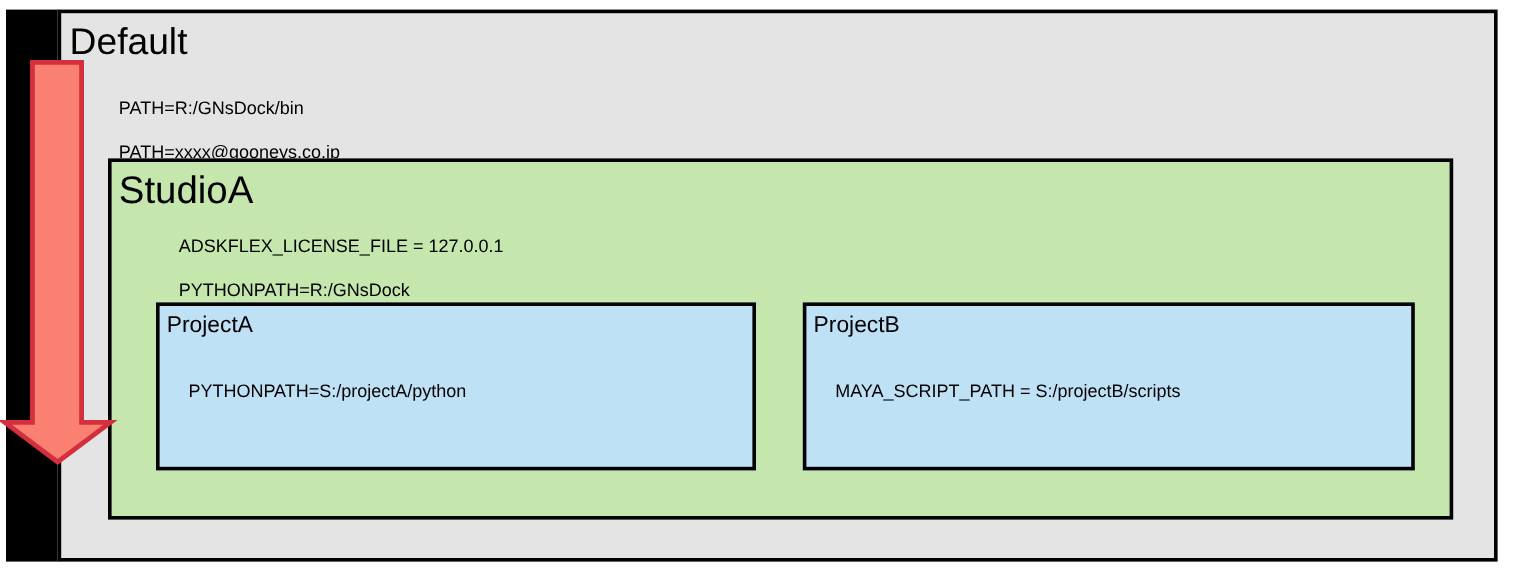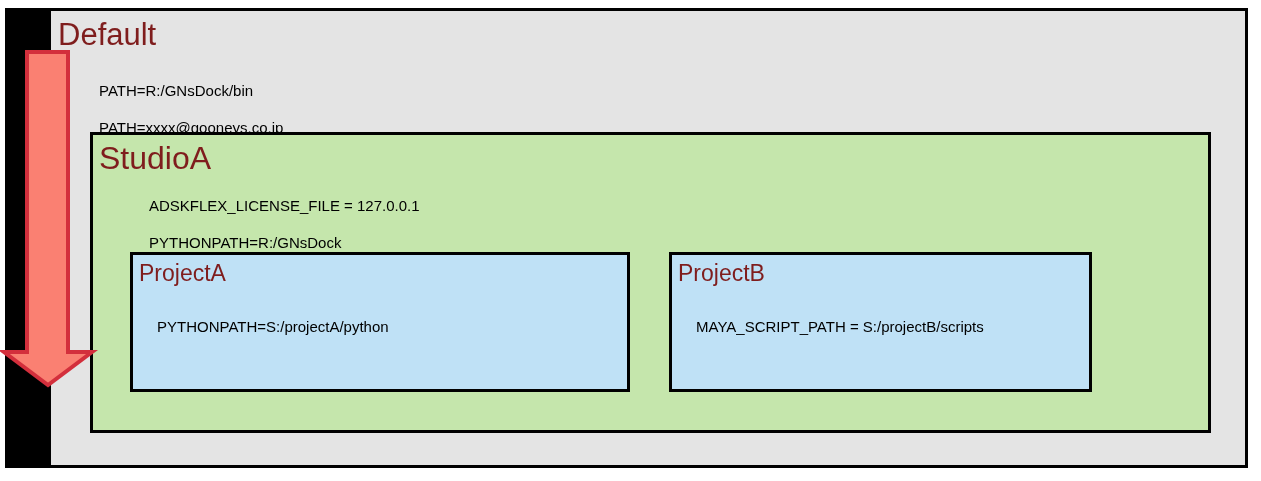--- a/index.html
+++ b/index.html
@@ -51,46 +51,46 @@
   .scope-project-a {
     left: 127px;
     top: 249px;
     width: 500px;
     height: 140px;
     background: #bfe1f6;
   }
   .scope-project-b {
     left: 666px;
     top: 249px;
-    width: 423px;
+    width: 510px;
     height: 140px;
     background: #bfe1f6;
   }
 
   
   .scope-title {
     position: absolute;
-    color: #7f1d1d;
+    color: #000000;
     white-space: nowrap;
     line-height: 1;
   }
   .title-default {
     left: 7px;
     top: 8px;
     font-size: 31px;
   }
   .title-studio {
     left: 6px;
     top: 7px;
     font-size: 32px;
   }
   .title-project {
     left: 6px;
     top: 7px;
-    font-size: 23px;
+    font-size: 19px;
   }
 
   
   .var-list {
     position: absolute;
     margin: 0;
     padding: 0;
     list-style: none;
   }
   .var-list.vars-default {

